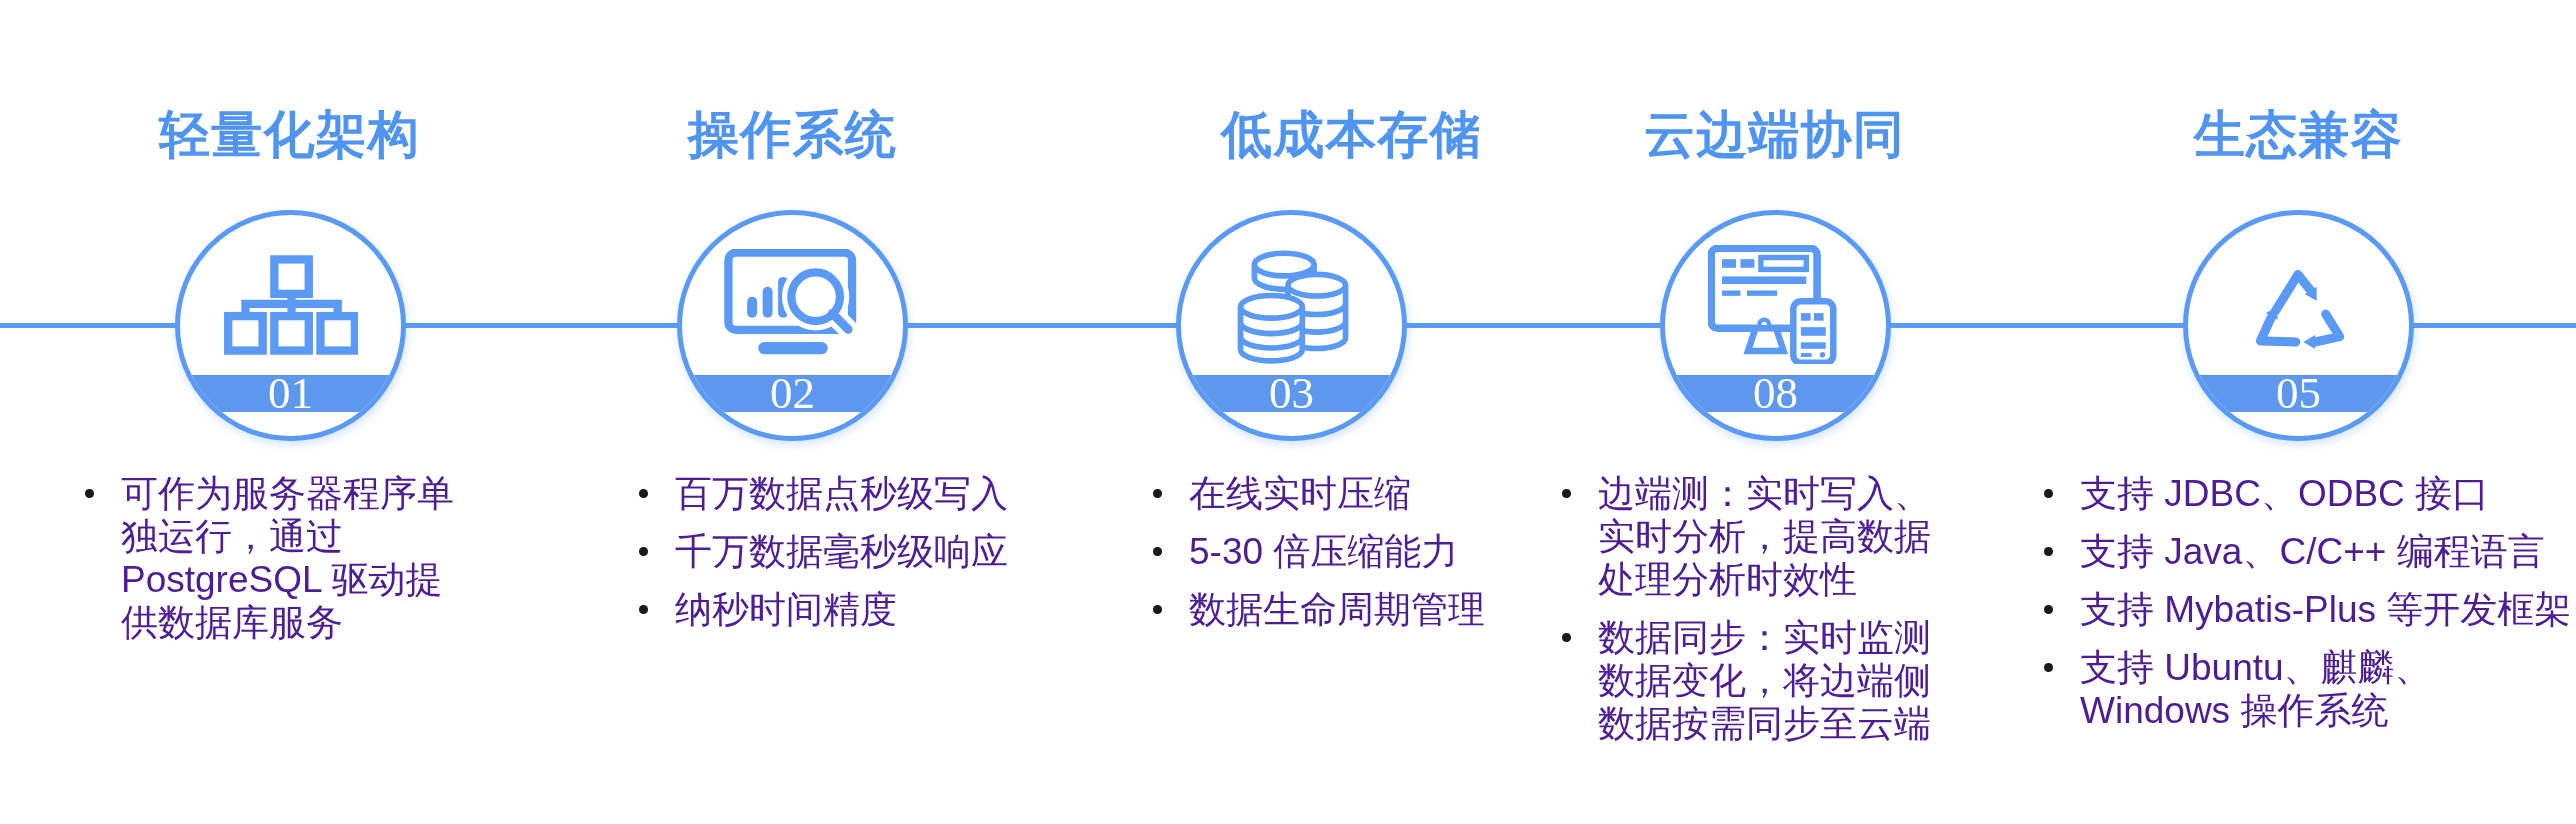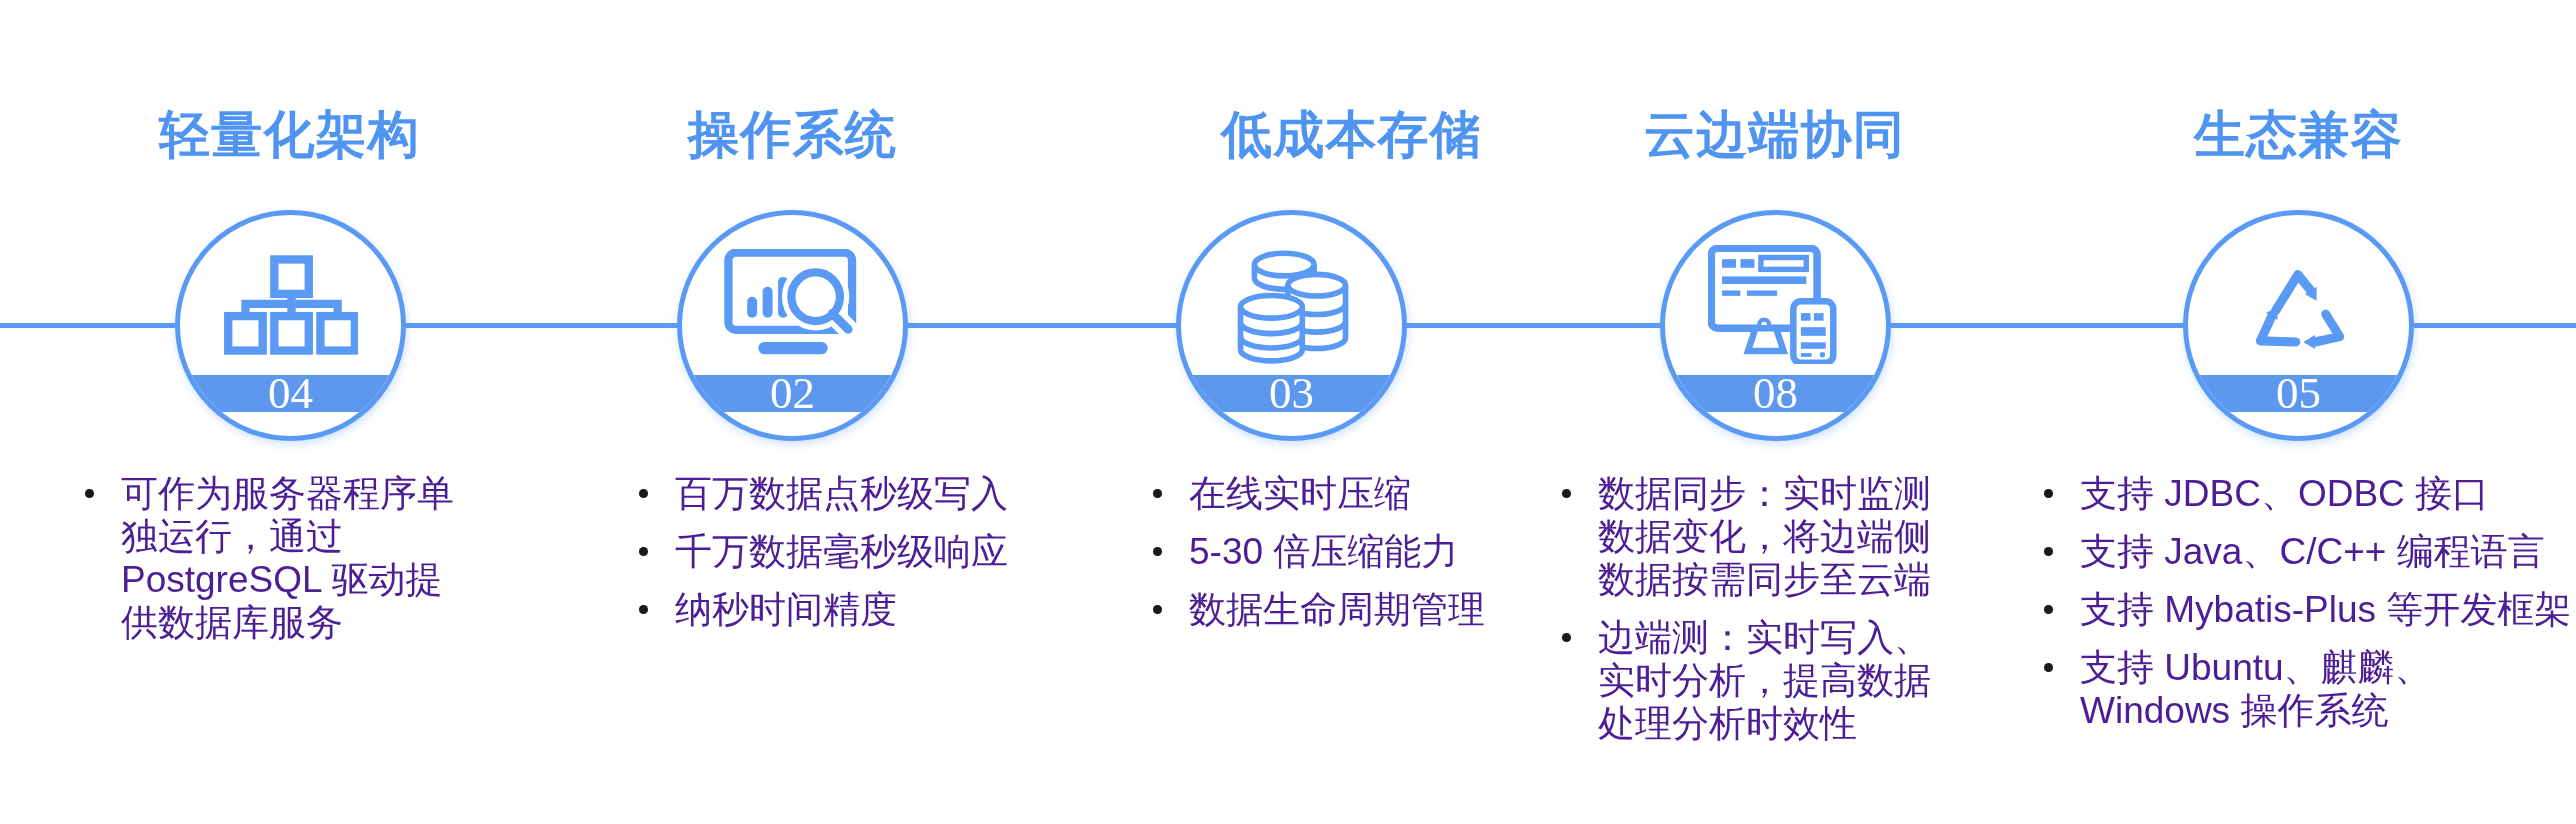--- a/index.html
+++ b/index.html
@@ -52,21 +52,21 @@
           <rect class="stroke" stroke-width="15" x="90" y="8" width="62" height="62"></rect>
           <path class="stroke" stroke-width="15" d="M121 70 V88"></path>
           <path class="stroke" stroke-width="15" d="M38 110 V88 H204 V110"></path>
           <path class="stroke" stroke-width="15" d="M121 88 V110"></path>
           <rect class="stroke" stroke-width="15" x="7" y="110" width="62" height="62"></rect>
           <rect class="stroke" stroke-width="15" x="90" y="110" width="62" height="62"></rect>
           <rect class="stroke" stroke-width="15" x="173" y="110" width="62" height="62"></rect>
         </svg>
       </div>
       <div class="band">
-          <span>04</span>
+          <span>01</span>
         </div>
     </div>
     <ul class="bullets" style="left:121px;width:357px">
       <li>可作为服务器程序单独运行，通过 PostgreSQL 驱动提供数据库服务</li>
     </ul>
   </section>
 
   <section>
     <div class="col-title" style="left:591px">操作系统</div>
     <div class="circle" style="left:677px">
@@ -146,22 +146,22 @@
           <rect class="fillb" x="172" y="180" width="46" height="12"></rect>
           <rect class="fillb" x="172" y="200" width="20" height="7"></rect>
           <circle class="fillb" cx="212" cy="203" r="5"></circle>
         </svg>
       </div>
       <div class="band">
           <span>08</span>
         </div>
     </div>
     <ul class="bullets" style="left:1598px;width:360px">
+      <li>边端测：实时写入、实时分析，提高数据处理分析时效性</li>
       <li>数据同步：实时监测数据变化，将边端侧数据按需同步至云端</li>
-      <li>边端测：实时写入、实时分析，提高数据处理分析时效性</li>
     </ul>
   </section>
 
   <section>
     <div class="col-title" style="left:2097px">生态兼容</div>
     <div class="circle" style="left:2183px">
       <div class="icon-wrap">
         <svg width="118" height="107" viewBox="0 0 220 200">
           <path class="stroke" stroke-width="17" stroke-linecap="round" stroke-linejoin="round" d="M66 112 L108 44 L132 74"></path>
           <polygon class="fillb" points="143,93 121,81 143,67"></polygon>

